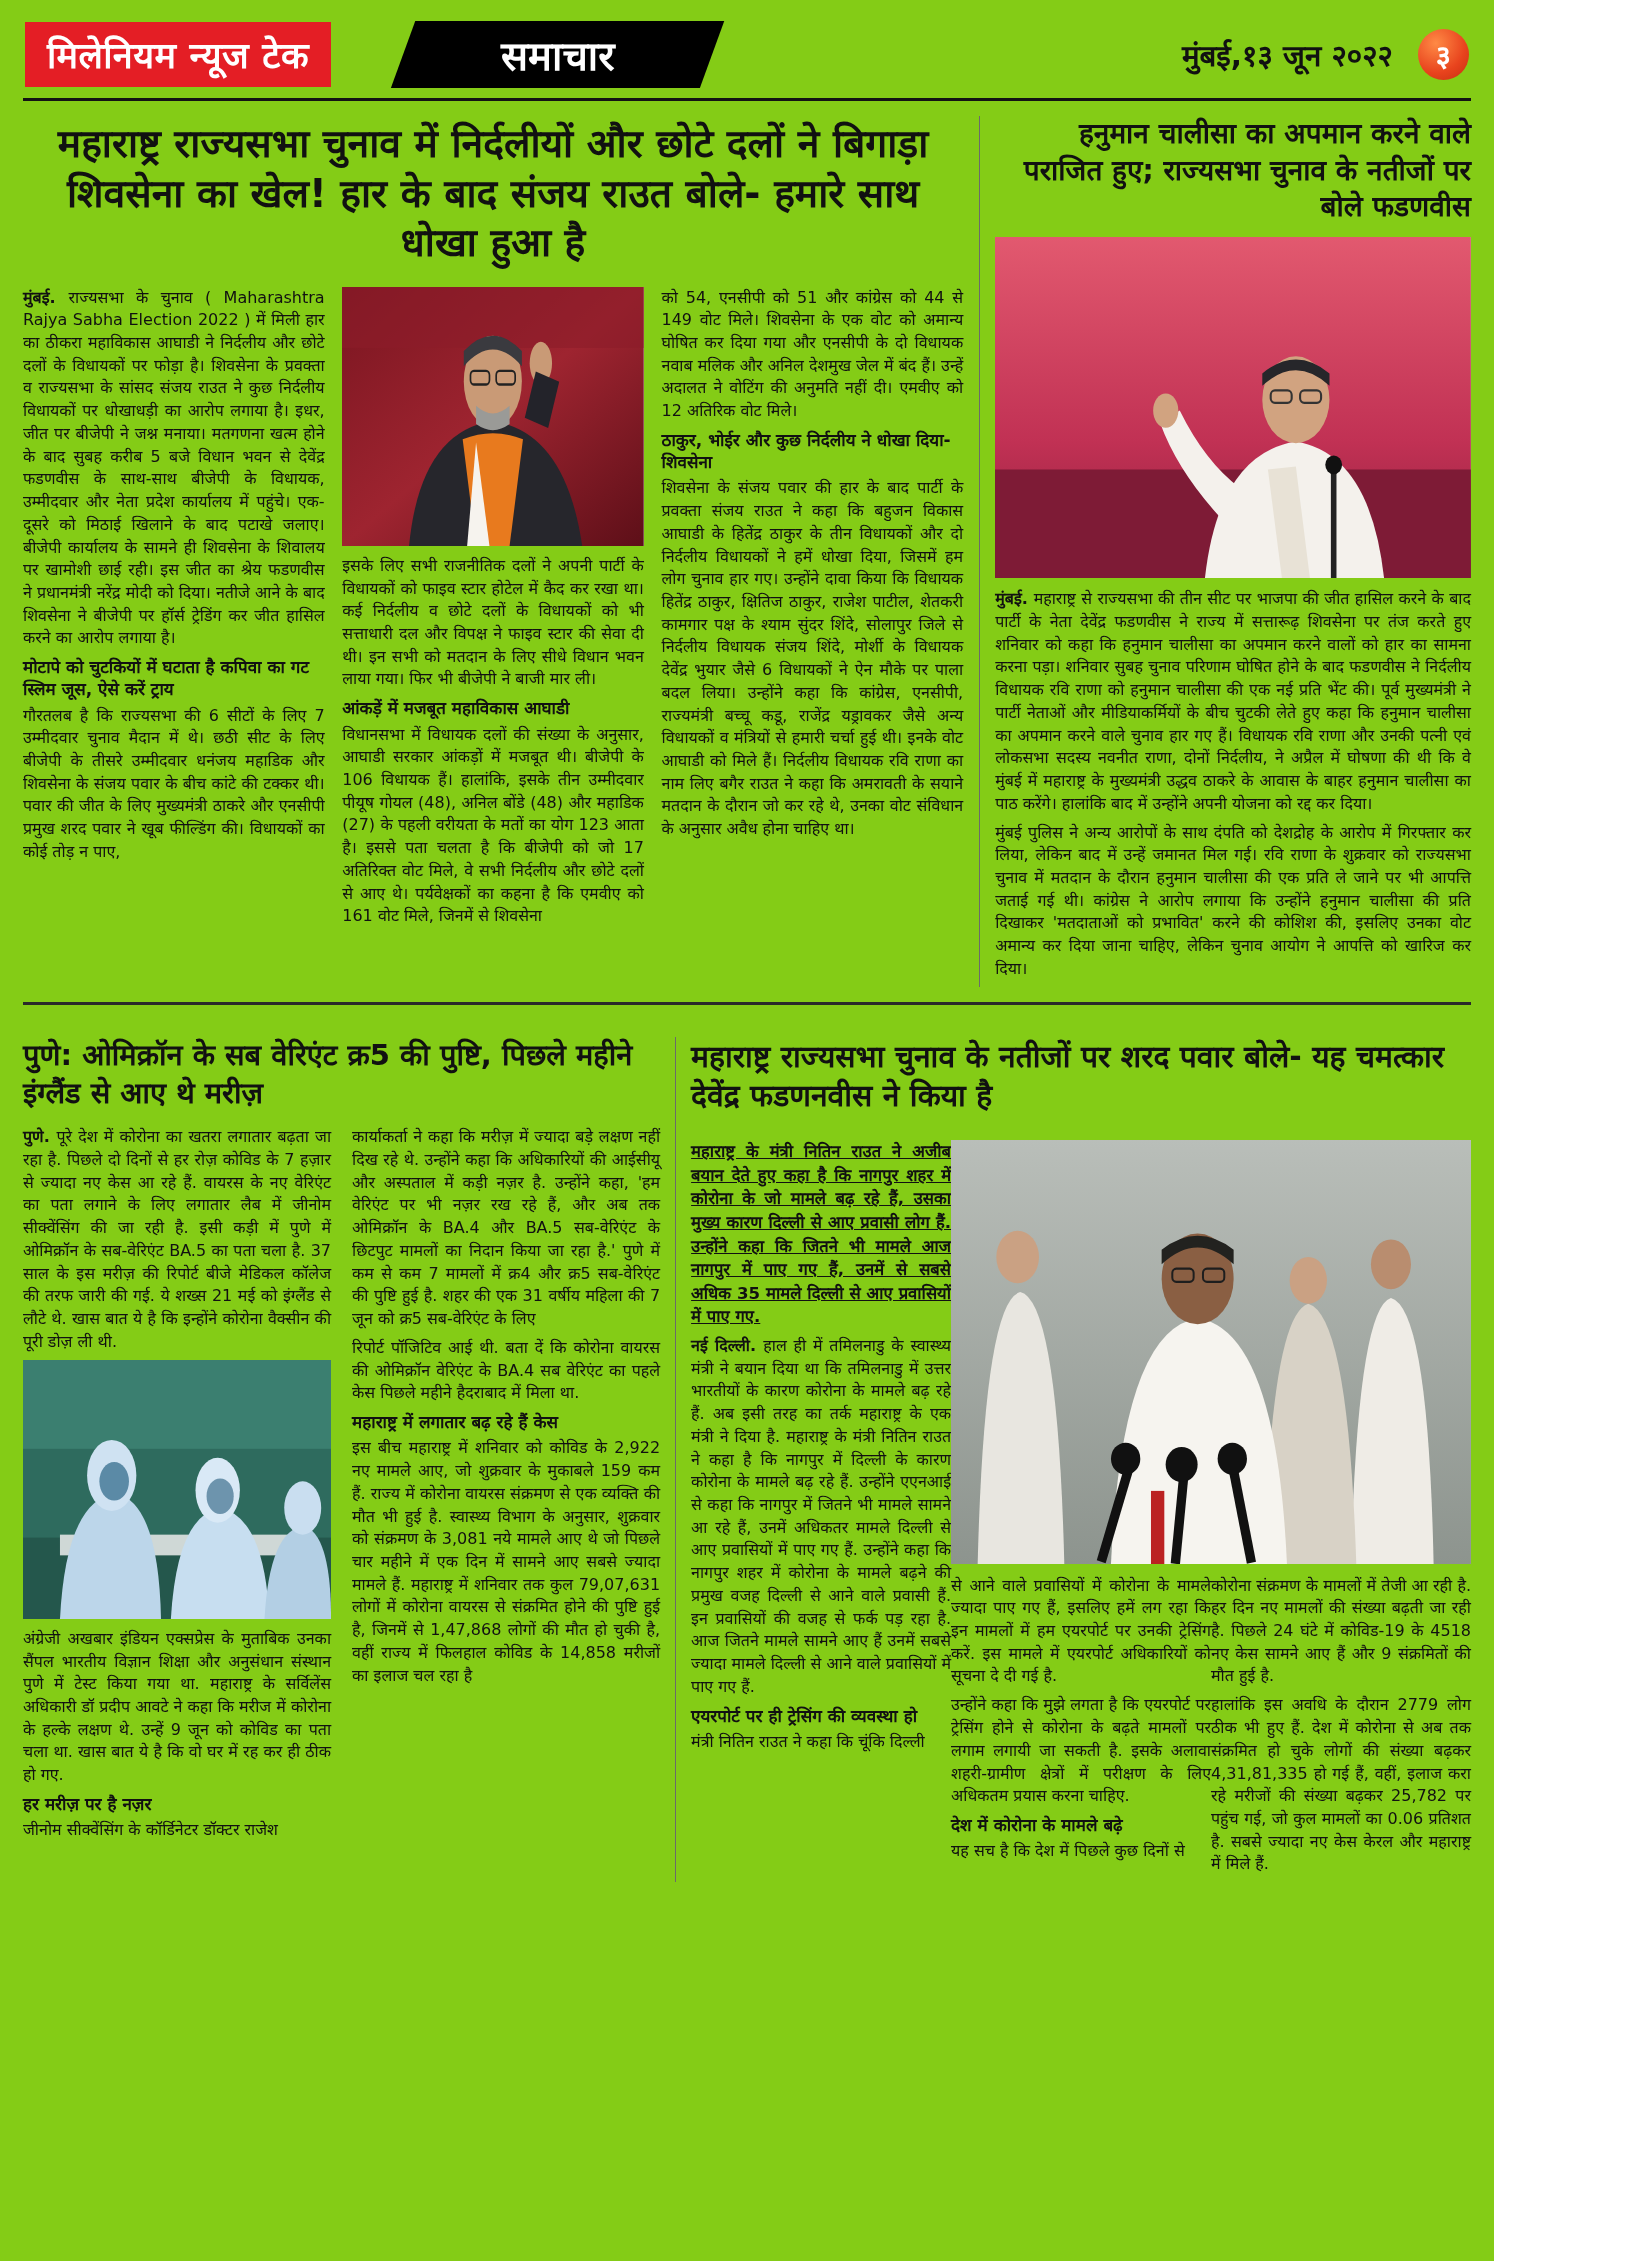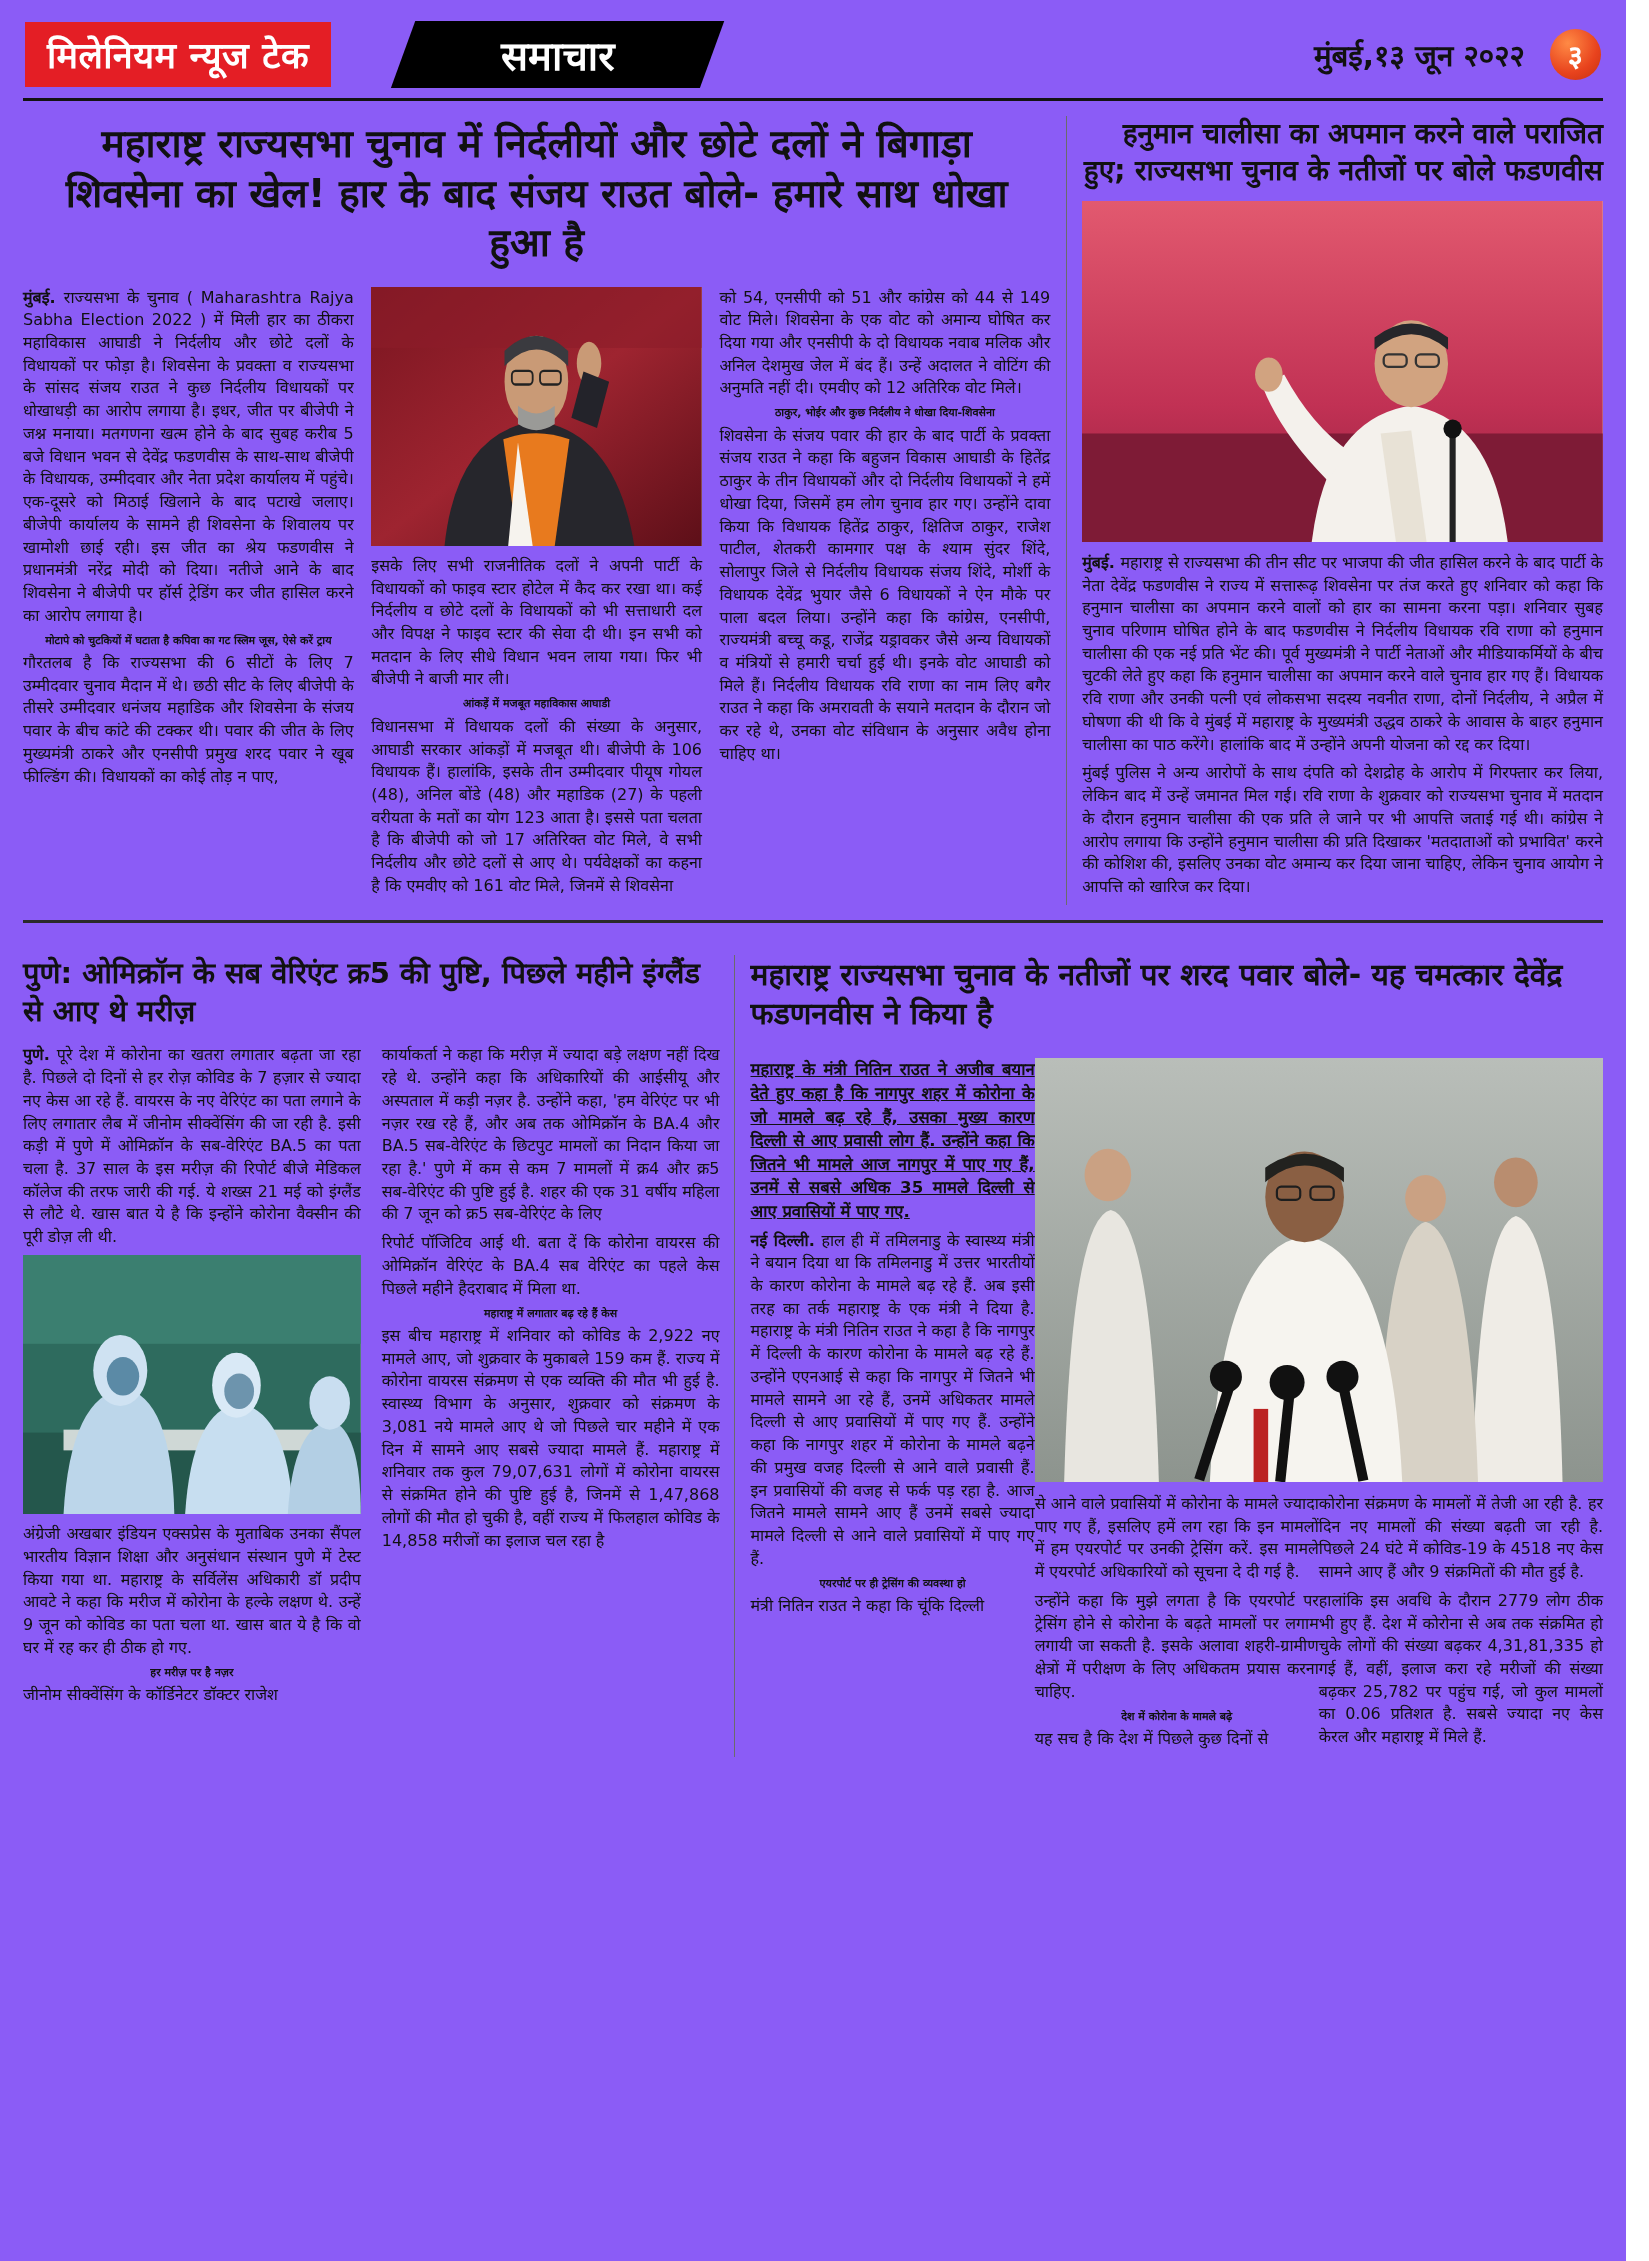--- a/index.html
+++ b/index.html
@@ -1,35 +1,35 @@
 <!DOCTYPE html>
 <html style="font-size:8.3px"><head>
 <meta charset="utf-8">
 <style>
   * { margin:0; padding:0; box-sizing:border-box; }
   html,body { background:#ffffff; }
   body { font-family:"DejaVu Sans","Liberation Sans",sans-serif; color:#111; }
-  .page { width:1626px; min-height:2261px; background:#8b5cf6; padding:14.5px 23px 21px; overflow:hidden; }
+  .page { width:1494px; min-height:2261px; background:#84cc16; padding:14.5px 23px 21px; overflow:hidden; }
 
   
   .masthead { display:flex; align-items:center; padding:6.2px 2.1px 10.3px; }
   .brand-box { background:#e41e25; color:#fff; font-weight:bold; font-size:36px; padding:8.3px 22px; letter-spacing:0.5px; white-space:nowrap; }
   .section-banner { background:#000; transform:skewX(-20deg); padding:6.2px 98px; margin-left:72px; }
   .section-banner span { display:inline-block; transform:skewX(20deg); color:#fff; font-size:40px; font-weight:bold; }
   .dateline { margin-left:auto; font-size:29.5px; font-weight:bold; white-space:nowrap; }
   .page-circle { width:51px; height:51px; min-width:51px; border-radius:50%;
     background:radial-gradient(circle at 35% 28%, #ff8a45, #e8431d 60%, #c52f10);
     color:#fff; display:flex; align-items:center; justify-content:center;
     font-size:29px; font-weight:bold; margin-left:25px; }
   .masthead-rule { border-top:3.6px solid #131313; }
 
   
   .body-p { font-size:16px; line-height:1.42; text-align:justify; margin-bottom:6.2px; }
   .body-p .lead-in { font-weight:bold; }
-  .sub-head { font-size:11px; line-height:1.3; font-weight:bold; margin:5.2px 0 4.1px;text-align:center; }
+  .sub-head { font-size:17px; line-height:1.3; font-weight:bold; margin:5.2px 0 4.1px; }
   .intro { font-weight:bold; text-decoration:underline; font-size:16.6px; }
 
   
   .photo { width:100%; overflow:hidden; background:#c9c9c9; }
   .photo svg { display:block; width:100%; height:100%; }
 
   
   .top-section { display:flex; padding-top:15px; }
   .article-1 { flex:0 0 66%; padding-right:15.5px; }
   .article-2 { flex:1; border-left:1.6px solid #6b6b6b; padding-left:15.5px; }

